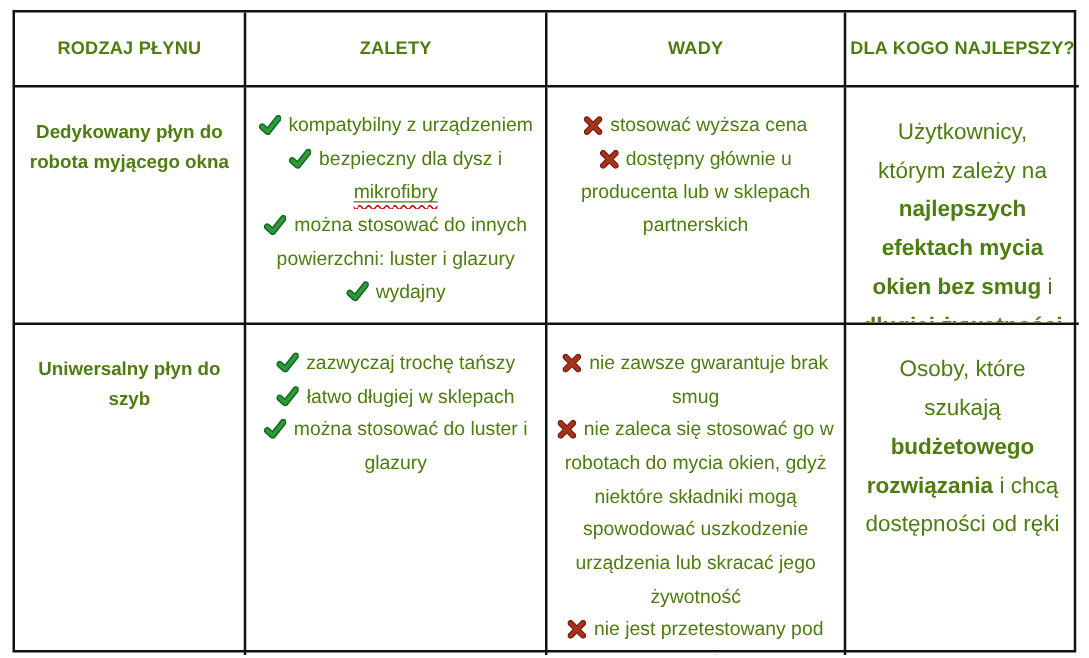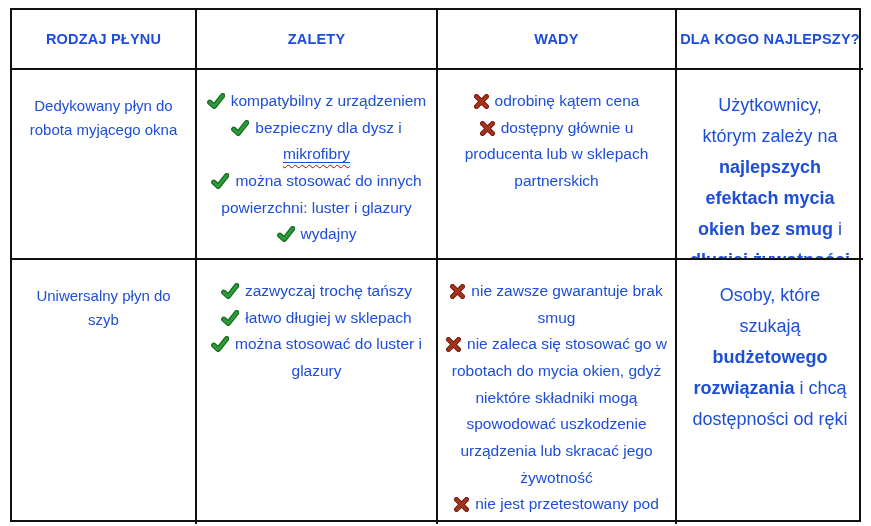--- a/index.html
+++ b/index.html
@@ -1,21 +1,21 @@
 <!DOCTYPE html>
 <html><head>
 <meta charset="utf-8">
 <style>
   html,body { margin:0; padding:0; background:#ffffff; }
   .page {
     width:871px; height:526px; box-sizing:border-box;
     background:#ffffff;
     padding:8px 10px 4px 10px;
     font-family:"Liberation Sans","DejaVu Sans",sans-serif;
-    color:#1d4ed8;
+    color:#4d7c0f;
   }
   .cmp-table {
     width:851px; height:514px; box-sizing:border-box;
     border:2px solid #111111;
     display:grid;
     grid-template-columns:185px 241px 239px 186px;
     grid-template-rows:60px 190px 264px;
     background:#ffffff;
   }
   .cell {
@@ -25,21 +25,21 @@
     text-align:center;
     overflow:hidden;
   }
   .cell.last-col { border-right:none; }
   .cell.last-row { border-bottom:none; }
   .head {
     display:flex; align-items:center; justify-content:center;
     font-weight:bold; font-size:14.5px; letter-spacing:0.2px;
   }
   .type-cell {
-    font-weight:normal; font-size:15px; line-height:1.6;
+    font-weight:bold; font-size:15px; line-height:1.6;
     padding:24px 10px 0 10px;
   }
   .list-cell { padding:18px 8px 12px 8px; font-size:15.5px; line-height:1.72; }
   .best-cell { padding:20px 12px 0 12px; font-size:18px; line-height:1.72; }
   .item { text-align:center; }
   .icon-wrap { display:inline-block; vertical-align:-3px; margin-right:6px; line-height:0; }
   .icon-wrap svg { display:block; }
   .b { font-weight:bold; }
   .u-solid { text-decoration:underline; text-underline-offset:3px;margin-top:10px; }
   .u-wavy  { text-decoration:underline wavy #c00000; text-decoration-thickness:1px; text-underline-offset:5px; }
@@ -79,21 +79,21 @@
             </svg></span><span>można stosować do innych powierzchni: luster i glazury</span></div>
         <div class="item"><span class="icon-wrap"><svg width="18" height="16" viewBox="0 0 20 18">
               <path d="M3 10.5 L8 15 L17.5 3" fill="none" stroke="#156b20" stroke-width="6" stroke-linecap="round" stroke-linejoin="round"></path>
               <path d="M3 10.5 L8 15 L17.5 3" fill="none" stroke="#2e9b3a" stroke-width="3.2" stroke-linecap="round" stroke-linejoin="round"></path>
             </svg></span><span>wydajny</span></div>
       </div>
     <div class="cell list-cell" id="r0-cons">
         <div class="item"><span class="icon-wrap"><svg width="15" height="15" viewBox="0 0 18 18">
               <path d="M3 3 L15 15 M15 3 L3 15" fill="none" stroke="#731f10" stroke-width="6" stroke-linecap="round"></path>
               <path d="M3 3 L15 15 M15 3 L3 15" fill="none" stroke="#a8331c" stroke-width="3.4" stroke-linecap="round"></path>
-            </svg></span><span>odrobinę kątem cena</span></div>
+            </svg></span><span>stosować wyższa cena</span></div>
         <div class="item"><span class="icon-wrap"><svg width="15" height="15" viewBox="0 0 18 18">
               <path d="M3 3 L15 15 M15 3 L3 15" fill="none" stroke="#731f10" stroke-width="6" stroke-linecap="round"></path>
               <path d="M3 3 L15 15 M15 3 L3 15" fill="none" stroke="#a8331c" stroke-width="3.4" stroke-linecap="round"></path>
             </svg></span><span>dostępny głównie u producenta lub w sklepach partnerskich</span></div>
       </div>
     <div class="cell best-cell last-col" id="r0-best">
         <div><span>Użytkownicy, którym zależy na </span><span class="b">najlepszych efektach mycia okien bez smug</span><span> i </span><span class="b">długiej żywotności robota</span></div>
       </div>
 
     <div class="cell type-cell last-row" id="r1-type"><span>Uniwersalny płyn do szyb</span></div>

